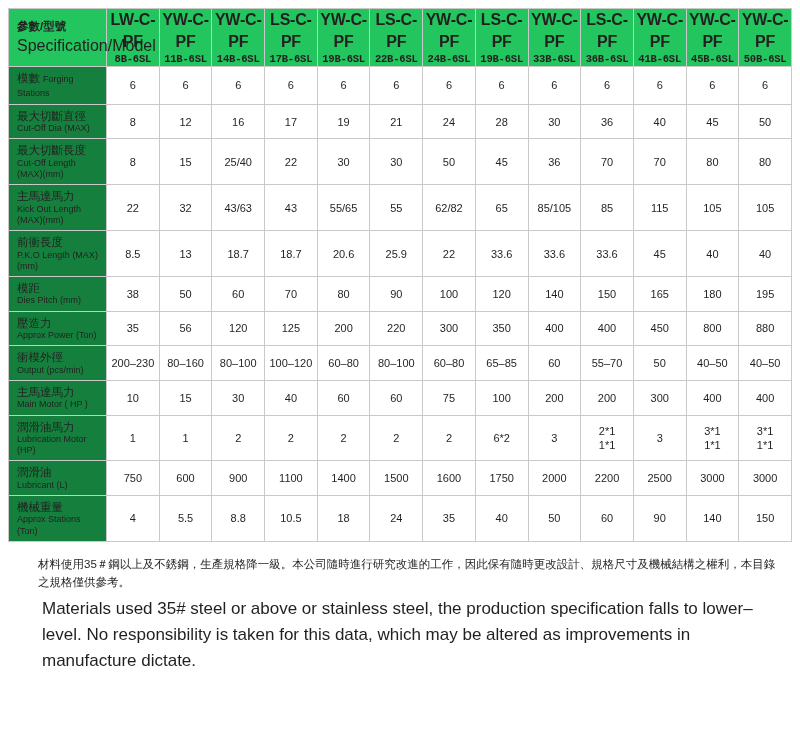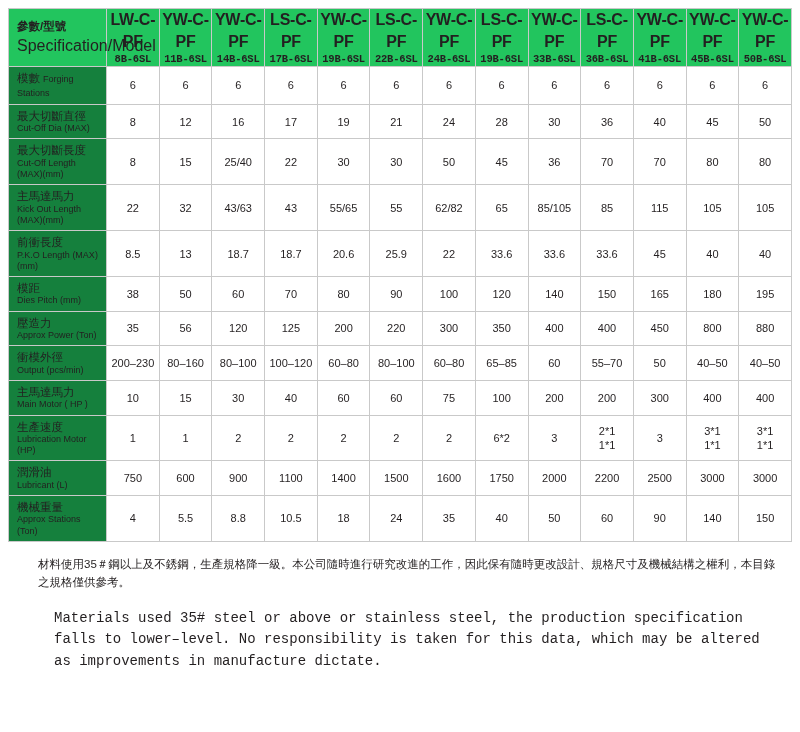--- a/index.html
+++ b/index.html
@@ -78,21 +78,21 @@
     white-space: pre-line;
   }
   .notes {
     margin-top: 14px;
     padding: 0 14px 0 30px;
     font-size: 11.5px;
     line-height: 1.55;
     color: #231f20;
   }
   .notes .cn { margin: 0 0 2px 0; }
-  .notes .en { margin: 16px; font-size: 14px; font-family: Liberation Mono, monospace; }
+  .notes .en { margin: 4px; font-size: 17px; }
 </style>
 </head>
 <body>
 
 <div class="sheet">
 
   <table class="spec">
     <thead>
       <tr>
         <th class="corner">
@@ -320,21 +320,21 @@
           <td class="val">75</td>
           <td class="val">100</td>
           <td class="val">200</td>
           <td class="val">200</td>
           <td class="val">300</td>
           <td class="val">400</td>
           <td class="val">400</td>
         </tr>
         <tr>
           <td class="label">
-            <span class="zh">生產速度</span>
+            <span class="zh">潤滑油馬力</span>
             <span class="en">Lubrication Motor (HP)</span>
           </td>
           <td class="val">1</td>
           <td class="val">1</td>
           <td class="val">2</td>
           <td class="val">2</td>
           <td class="val">2</td>
           <td class="val">2</td>
           <td class="val">2</td>
           <td class="val">6*2</td>

